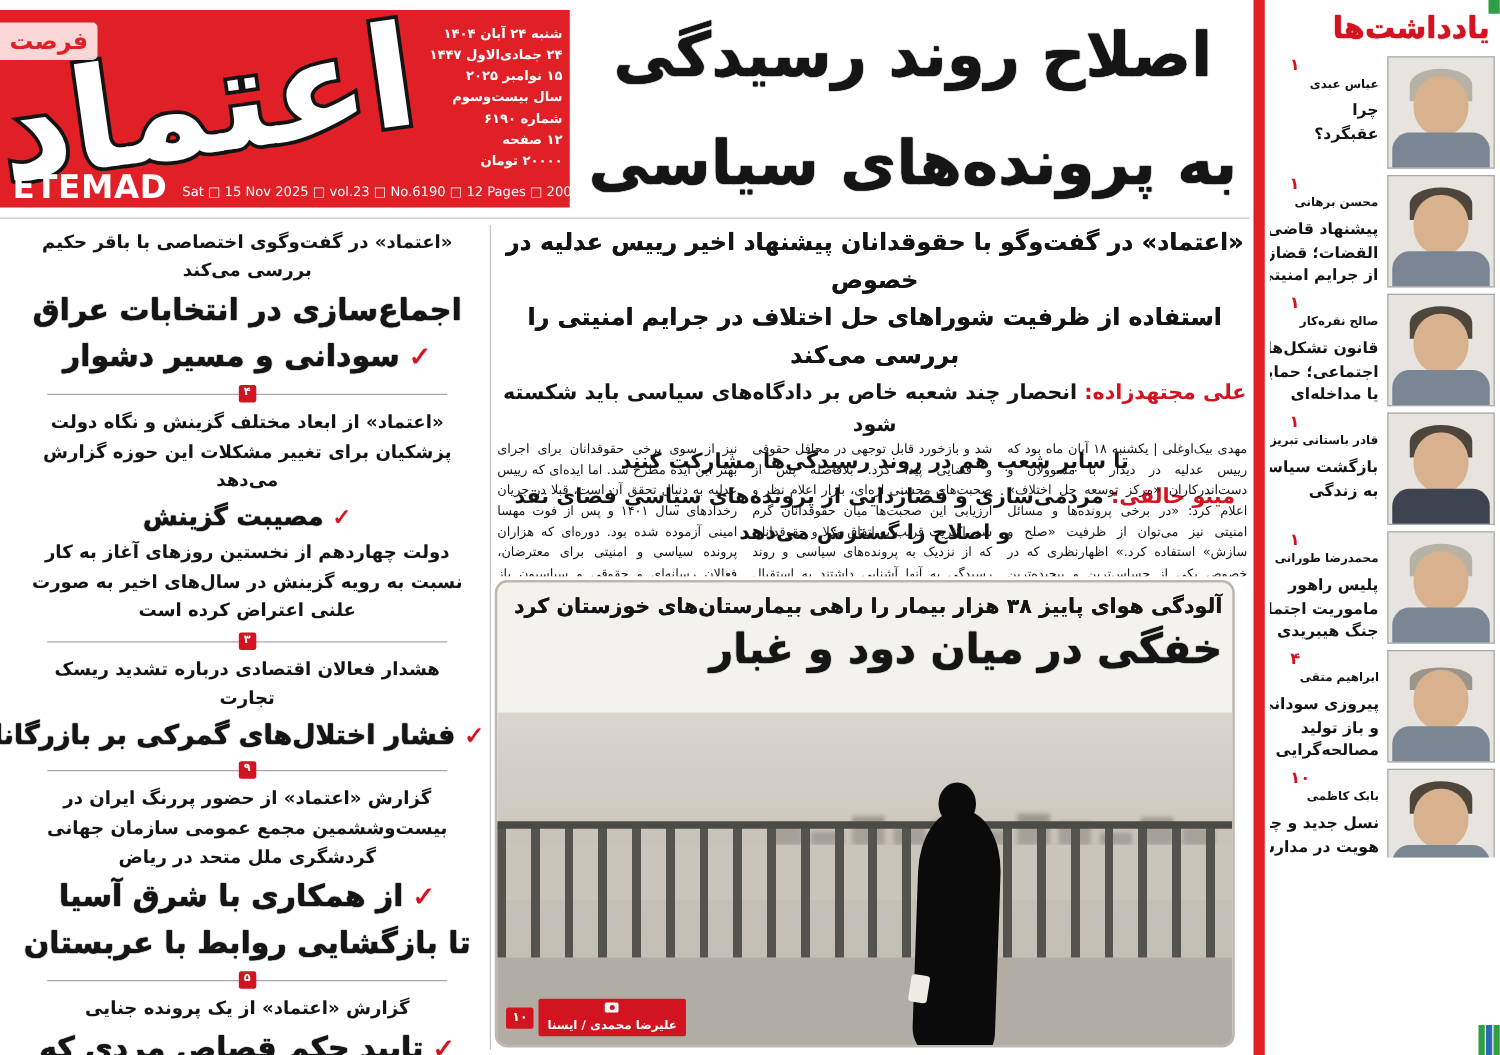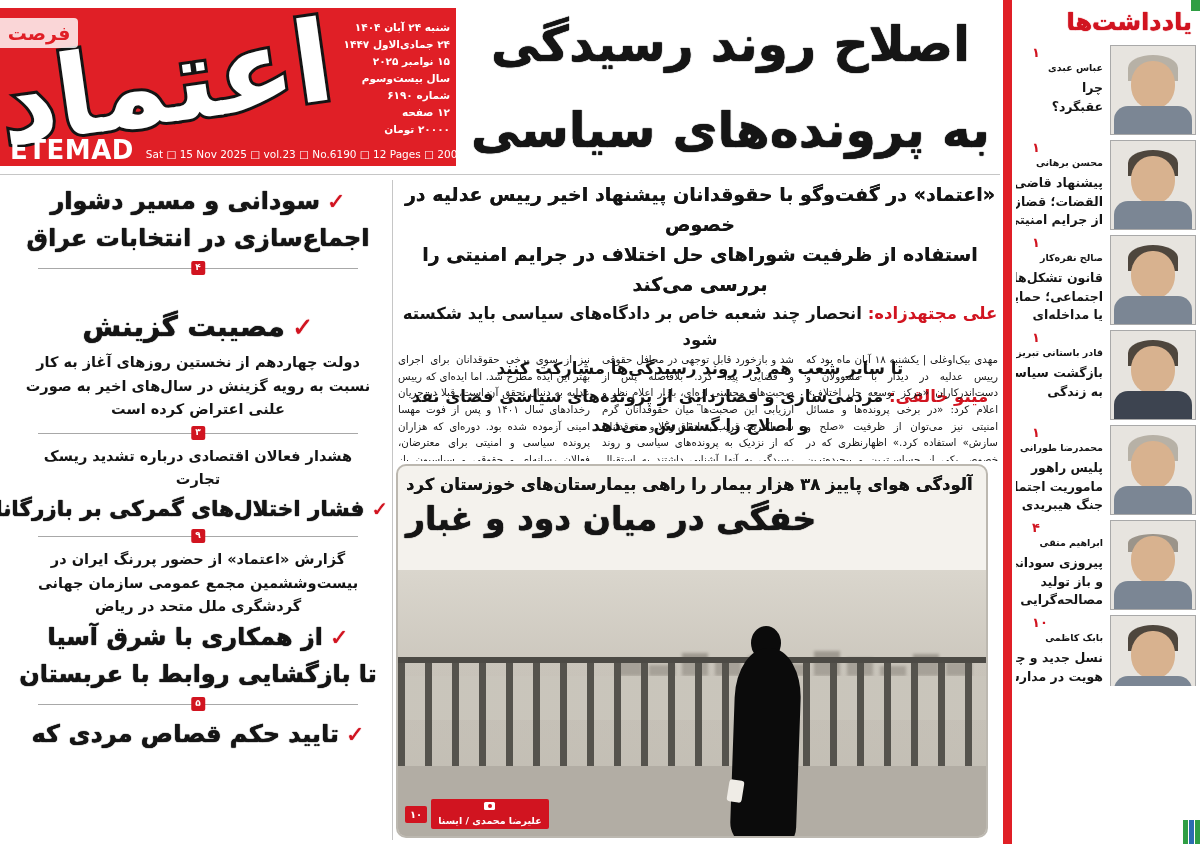--- a/index.html
+++ b/index.html
@@ -45,21 +45,21 @@
   .qname{color:var(--ared);}
 
   
   .bodycols{position:absolute;left:398px;top:351px;width:600px;height:110px;display:flex;gap:12px;
     font-size:10.3px;line-height:1.62;text-align:justify;overflow:hidden;}
   .bodycols .col{flex:1;}
 
   
   .photobox{position:absolute;left:396px;top:464px;width:592px;height:374px;border:2px solid #bcb8b0;
     border-radius:10px;overflow:hidden;background:#f4f2ed;}
-  .pb-head{padding:9px 8px 4px;text-align:left;}
+  .pb-head{padding:9px 8px 4px;text-align:right;}
   .pb-kicker{font-size:16.5px;font-weight:bold;}
   .pb-headline{font-size:33px;font-weight:bold;margin-top:5px;}
   .pb-photo{position:absolute;left:0;right:0;top:104px;bottom:0;background:linear-gradient(#dad6cd,#c9c4ba 45%,#c2beb4);}
   .skyline{position:absolute;left:0;right:0;top:78px;height:28px;display:flex;align-items:flex-end;gap:7px;
     padding:0 14px;filter:blur(1.5px);opacity:.75;}
   .skyline div{background:#8f8a81;width:26px;}
   .water{position:absolute;left:0;right:0;top:106px;height:44px;background:#cdc9bf;}
   .deck{position:absolute;left:0;right:0;top:196px;bottom:0;background:#b2ada4;}
   .rail{position:absolute;left:0;right:0;top:92px;height:104px;
     background:repeating-linear-gradient(90deg,#55534d 0 7px,rgba(190,185,176,.25) 7px 27px);}
@@ -74,21 +74,21 @@
   .credit-pill{background:var(--ared);color:#fff;font-size:9.5px;font-weight:bold;padding:3px 7px;
     border-radius:2px;display:flex;align-items:center;gap:5px;white-space:nowrap;flex-direction:column;}
   .badge-sq{background:var(--ared);color:#fff;font-size:10px;font-weight:bold;padding:3px 5px;border-radius:2px;}
   .cam-icon{width:11px;height:8px;background:#fff;border-radius:1.5px;position:relative;flex:none;}
   .cam-icon::after{content:"";position:absolute;left:3.5px;top:2px;width:4px;height:4px;border-radius:50%;background:var(--ared);}
 
   
   .leftcol{position:absolute;left:8px;top:181px;width:380px;text-align:center;}
   .kicker{font-size:14.5px;font-weight:bold;line-height:1.62;padding:0 12px;}
   .lh{font-size:24px;font-weight:bold;line-height:1.55;white-space:nowrap;}
-  .lh-xl{font-size:28px;line-height:1.5;margin-top:26px;}
+  .lh-xl{font-size:20px;line-height:1.5;}
   .lh-sm{font-size:21.5px;}
   .check{color:var(--ared);font-size:.92em;margin-left:7px;}
   .sub{font-size:14.5px;font-weight:bold;line-height:1.62;margin-top:3px;padding:0 6px;}
   .divider{position:relative;margin:11px 30px 9px;border-top:1px solid #a8a8a8;}
   .divider .pgnum{position:absolute;top:-8px;left:50%;transform:translateX(-50%);background:var(--ared);
     color:#fff;font-size:9px;font-weight:bold;line-height:1.3;padding:1px 4px;border-radius:2px;}
   .story{padding-top:2px;}
 
   .edge-badge{position:absolute;left:0;top:816px;background:var(--ared);color:#fff;font-size:9.5px;
     font-weight:bold;padding:3px 5px;border-radius:0 2px 2px 0;direction:ltr;margin-top:32px;}
@@ -211,30 +211,32 @@
           <span>علیرضا محمدی / ایسنا</span>
         </span>
         <span class="badge-sq">۱۰</span>
       </div>
     </div>
   </div>
 
   <div class="leftcol">
 
     <div class="story">
+      <div class="kicker">«اعتماد» در گفت‌وگوی اختصاصی با باقر حکیم بررسی می‌کند</div>
+      <div class="lh b9">اجماع‌سازی در انتخابات عراق</div>
       <div class="lh b9">
         <span class="check">✓</span><span>سودانی و مسیر دشوار</span>
       </div>
-      <div class="lh b9">اجماع‌سازی در انتخابات عراق</div>
       <div class="divider">
           <span class="pgnum">۴</span>
         </div>
     </div>
 
     <div class="story">
+      <div class="kicker">«اعتماد» از ابعاد مختلف گزینش و نگاه دولت پزشکیان برای تغییر مشکلات این حوزه گزارش می‌دهد</div>
       <div class="lh lh-xl b9">
         <span class="check">✓</span><span>مصیبت گزینش</span>
       </div>
       <div class="sub">دولت چهاردهم از نخستین روزهای آغاز به کار نسبت به رویه گزینش در سال‌های اخیر به صورت علنی اعتراض کرده است</div>
       <div class="divider">
           <span class="pgnum">۳</span>
         </div>
     </div>
 
     <div class="story">
@@ -252,20 +254,21 @@
       <div class="lh b9">
         <span class="check">✓</span><span>از همکاری با شرق آسیا</span>
       </div>
       <div class="lh b9">تا بازگشایی روابط با عربستان</div>
       <div class="divider">
           <span class="pgnum">۵</span>
         </div>
     </div>
 
     <div class="story">
+      <div class="kicker">گزارش «اعتماد» از یک پرونده جنایی</div>
       <div class="lh b9">
         <span class="check">✓</span><span>تایید حکم قصاص مردی که</span>
       </div>
 
     </div>
   </div>
 
   <div class="edge-badge">۱۱</div>
 
   <div class="sidebar">

